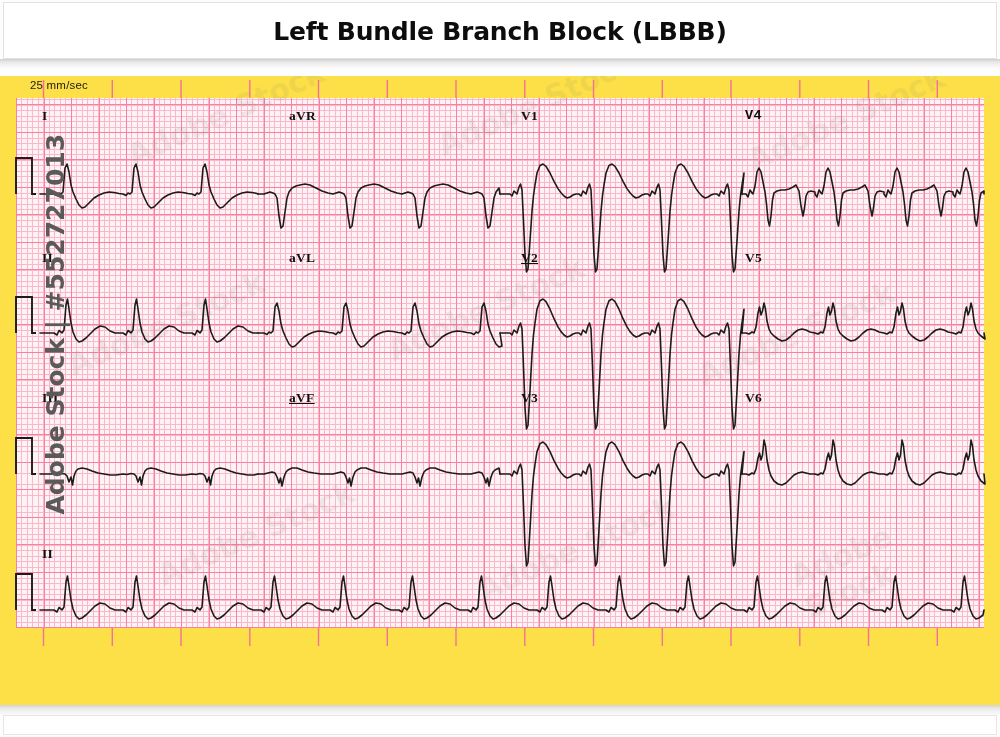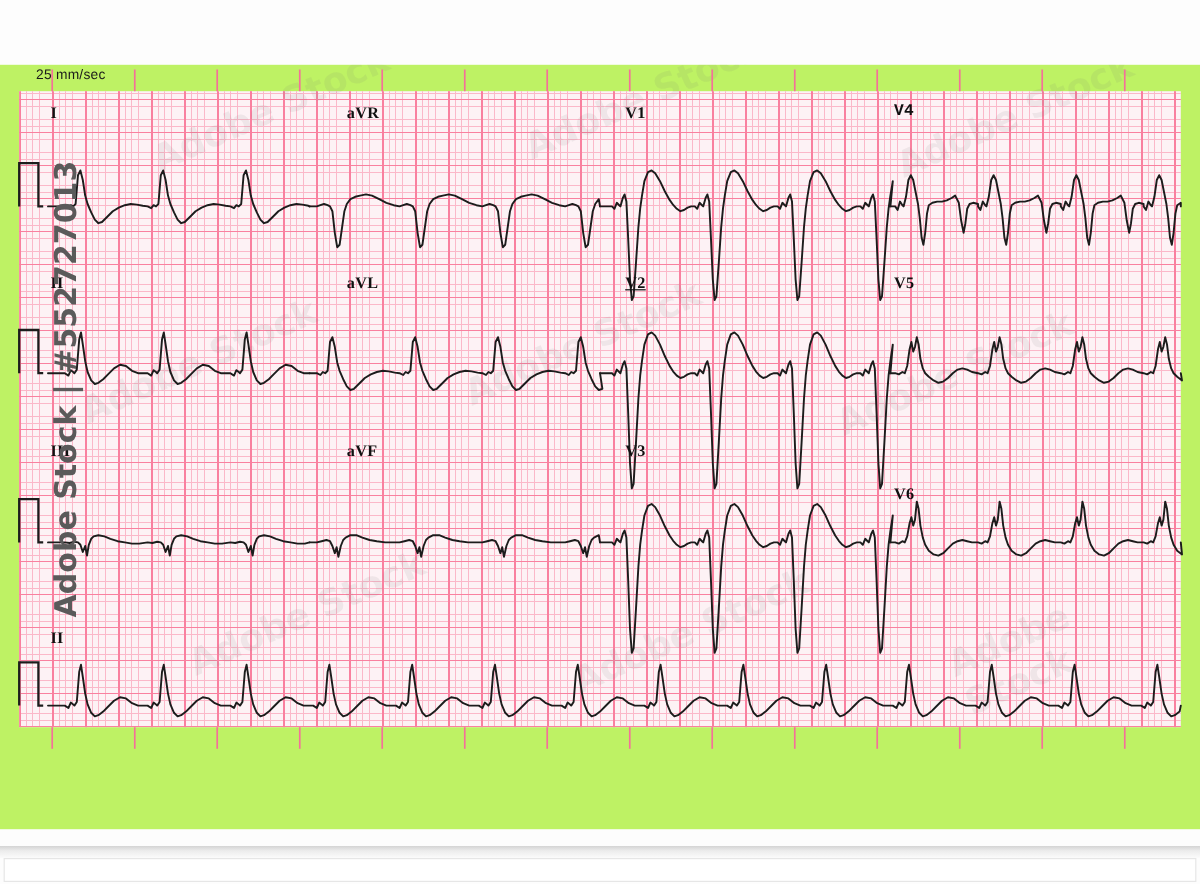--- a/index.html
+++ b/index.html
@@ -27,22 +27,22 @@
     font-weight:bold;font-size:25px;color:#0d0d0d;
     letter-spacing:-0.2px;
   }
   #title-shadow{
     position:absolute;left:0;top:59px;width:1000px;height:9px;
     background:linear-gradient(180deg,#cfcfcf 0%,#e9e9e9 35%,#fbfbfb 100%);
   }
 
   
   #ecg-wrap{
-    position:absolute;left:0;top:54px;width:1000px;height:637px;
-    background:#bef264;overflow:hidden;
+    position:absolute;left:0;top:76px;width:1000px;height:637px;
+    background:#fde047;overflow:hidden;
   }
   #speed-label{
     position:absolute;left:30px;top:3px;
     font-family:"Liberation Sans", sans-serif;
     font-size:11.5px;color:#1a1a1a;letter-spacing:0.2px;
     z-index:6;
   }
 
   
   #grid{
@@ -98,20 +98,23 @@
   #bottom-panel{
     position:absolute;left:3px;top:715px;width:994px;height:20px;
     background:#ffffff;border:1px solid #e6e6e6;box-sizing:border-box;
   }
 </style>
 </head>
 <body>
 
 <div id="page">
 
+  <div id="title-panel">
+    <div id="title-text">Left Bundle Branch Block (LBBB)</div>
+  </div>
   <div id="title-shadow"></div>
 
   <div id="ecg-wrap">
 
     <div id="grid"></div>
 
     <div id="speed-label">25 mm/sec</div>
 
     <div class="wm-tile" style="left:120px;top:20px;">Adobe Stock</div>
     <div class="wm-tile" style="left:430px;top:10px;">Adobe Stock</div>
@@ -127,23 +130,23 @@
     <div class="lead-label" style="left:289px;top:32px;font-family:Liberation Serif, serif;">aVR</div>
     <div class="lead-label" style="left:521px;top:32px;">V1</div>
     <div class="lead-label" style="left:745px;top:32px;font-family:Liberation Mono, monospace;">V4</div>
 
     <div class="lead-label" style="left:42px;top:174px;">II</div>
     <div class="lead-label" style="left:289px;top:174px;">aVL</div>
     <div class="lead-label" style="left:521px;top:174px;text-decoration:underline;">V2</div>
     <div class="lead-label" style="left:745px;top:174px;">V5</div>
 
     <div class="lead-label" style="left:42px;top:314px;">III</div>
-    <div class="lead-label" style="left:289px;top:314px;">aVF</div>
+    <div class="lead-label" style="left:289px;top:314px;text-decoration:underline;">aVF</div>
     <div class="lead-label" style="left:521px;top:314px;">V3</div>
-    <div class="lead-label" style="left:745px;top:314px;margin-top:36px;">V6</div>
+    <div class="lead-label" style="left:745px;top:314px;">V6</div>
 
     <div class="lead-label" style="left:42px;top:470px;">II</div>
 
     <svg id="waves" viewBox="0 0 1000 637" preserveAspectRatio="none">
       <g id="ticks-top">
           <line x1="43.5" x2="43.5" y1="4" y2="22" class="tick"></line>
           <line x1="112.3" x2="112.3" y1="4" y2="22" class="tick"></line>
           <line x1="181.0" x2="181.0" y1="4" y2="22" class="tick"></line>
           <line x1="249.8" x2="249.8" y1="4" y2="22" class="tick"></line>
           <line x1="318.5" x2="318.5" y1="4" y2="22" class="tick"></line>

